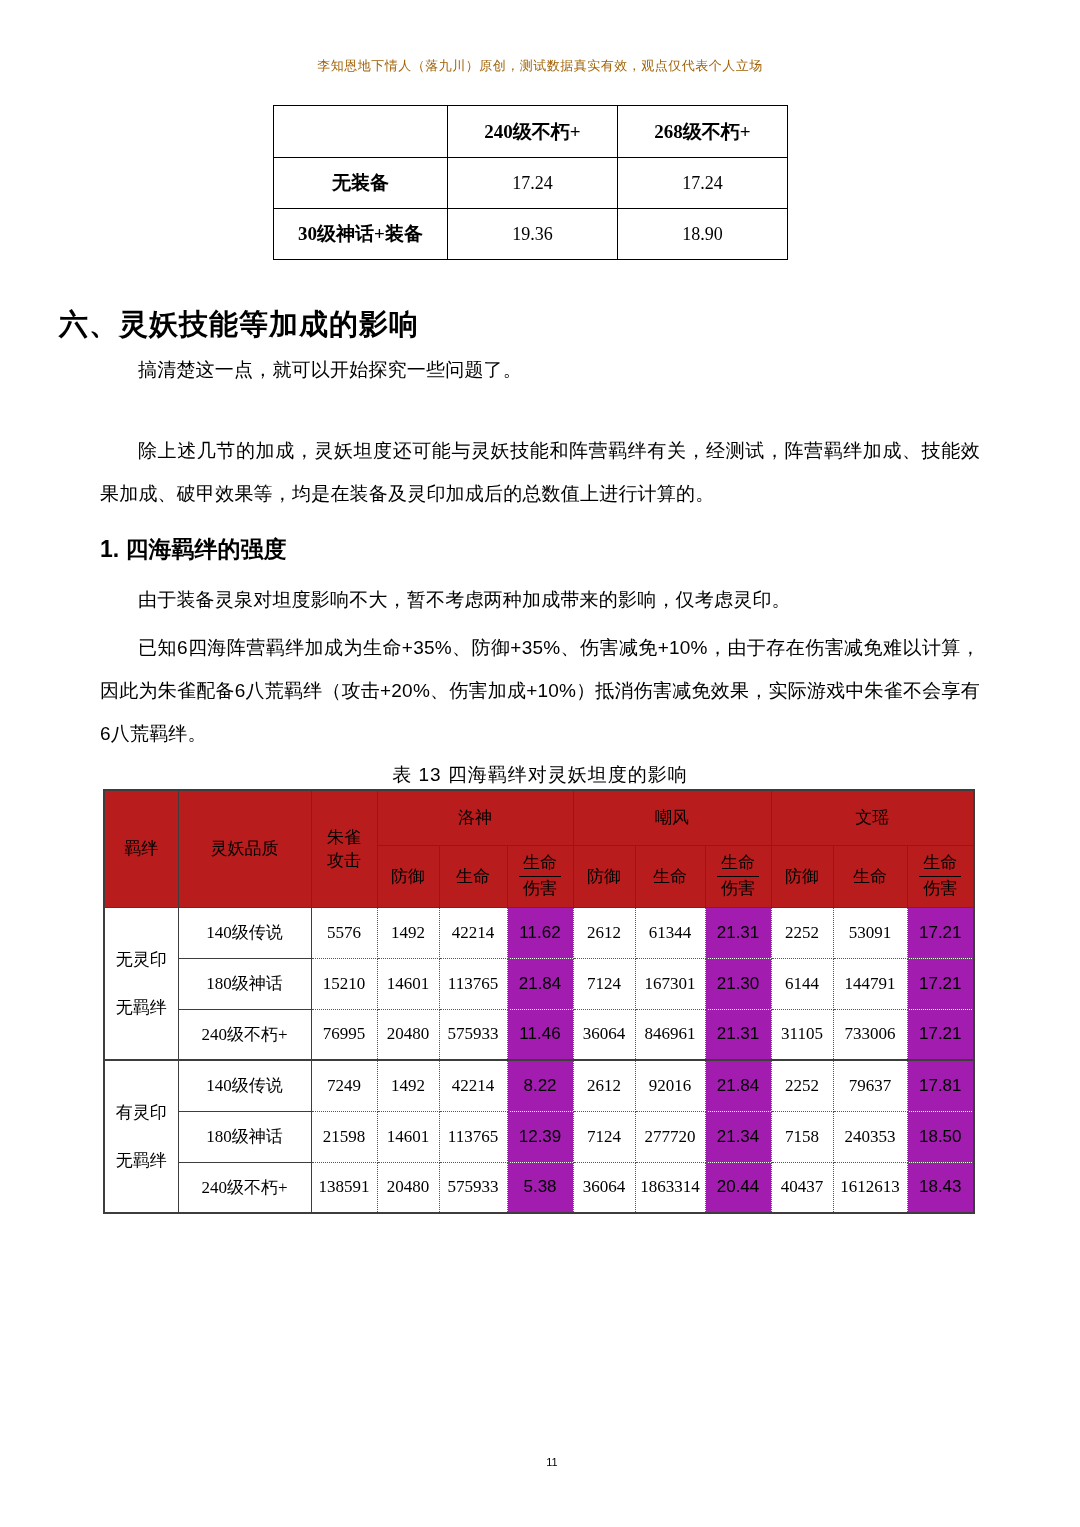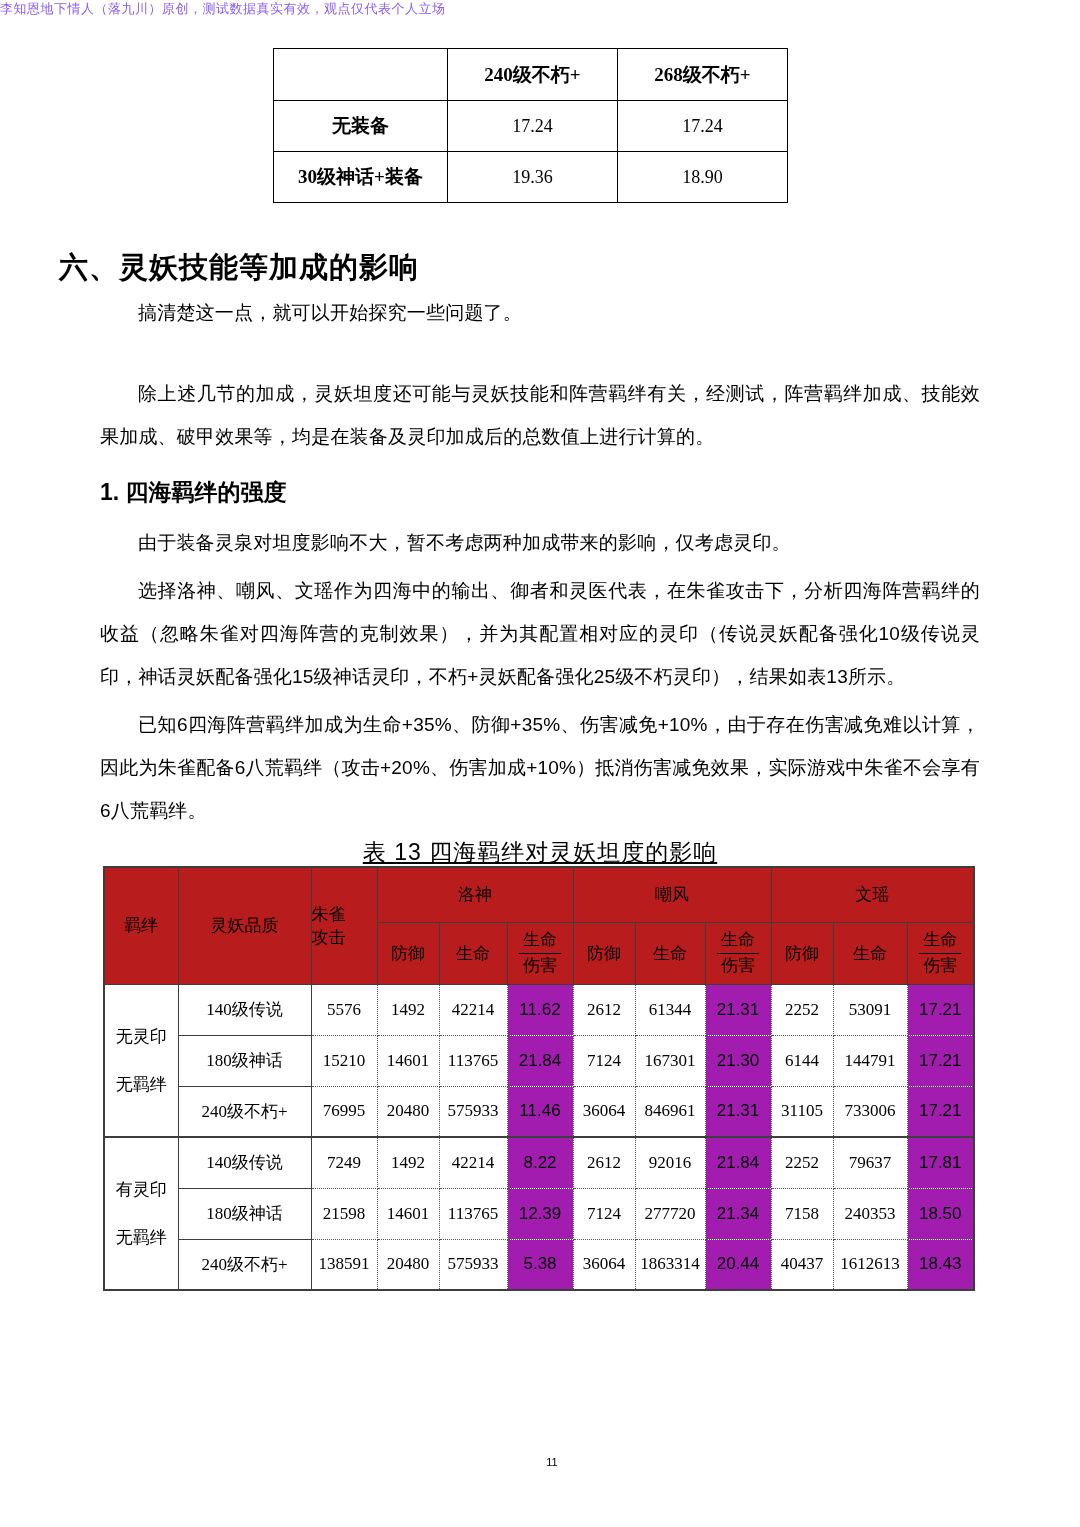--- a/index.html
+++ b/index.html
@@ -3,22 +3,22 @@
 <meta charset="utf-8">
 <style>
   * { margin:0; padding:0; box-sizing:border-box; }
   html,body { background:#ffffff; }
   .page {
     width:1080px; height:1527px; margin:0 auto; background:#ffffff;
     position:relative; overflow:hidden; color:#000;
     font-family:"Liberation Sans", sans-serif;
   }
   .header-note {
-    
-    font-size:13px; color:#8b5cf6; letter-spacing:0.5px;
+    padding-top:57px; text-align:center;
+    font-size:13px; color:#a16207; letter-spacing:0.5px;
   }
   
   .top-table {
     border-collapse:collapse; table-layout:fixed;
     margin:30px 0 0 273px;
     font-family:"Liberation Serif", "DejaVu Serif", serif;
   }
   .top-table th, .top-table td {
     border:1px solid #000; text-align:center; vertical-align:middle;
   }
@@ -36,23 +36,22 @@
   }
   .body-para {
     margin:5px 100px 0 100px; width:880px;
     font-size:19px; line-height:43px; text-align:justify;
     text-indent:2em; letter-spacing:0.2px;
   }
   .body-para.first { margin-top:38px; }
   .body-para.after-h2 { margin-top:13px; }
   
   .caption {
-    margin-top:8px; text-align:center; font-size:23px; line-height:24px;
+    margin-top:8px; text-align:center; font-size:19px; line-height:24px;
     letter-spacing:1px;
-    text-decoration:underline;
   }
   .main-table {
     border-collapse:collapse; table-layout:fixed;
     margin:2px 0 0 103px;
     border:2px solid #3d3d3d;
     font-family:"Liberation Serif", "DejaVu Serif", serif;
   }
   .main-table th, .main-table td {
     text-align:center; vertical-align:middle; overflow:hidden;
   }
@@ -72,21 +71,21 @@
   .c-data { border:1px dotted #555;margin-top:47px; }
   .c-ratio {
     border:1px dotted #555; background:#a21caf;
     font-family:"Liberation Sans", sans-serif; font-size:17px;
   }
   tr.group-start td { border-top:2px solid #3d3d3d; }
   .bond-cell-inner {
     display:flex; flex-direction:column; justify-content:center;
     align-items:center; gap:25px; height:100%;
   }
-  .zhuque-head { display:flex; flex-direction:column; line-height:23px; align-items:flex-start; }
+  .zhuque-head { display:flex; flex-direction:column; line-height:23px; align-items:center; }
   .frac { display:inline-block; line-height:22px; }
   .frac .frac-top { display:block; border-bottom:1px solid #000; padding:0 4px 2px; }
   .frac .frac-bottom { display:block; padding-top:1px; }
   .page-number {
     position:absolute; top:1456px; left:12px; width:100%;
     text-align:center; font-size:11px;
   }
 </style>
 </head>
 <body>
@@ -123,21 +122,20 @@
   </table>
 
   <div class="h1">六、灵妖技能等加成的影响</div>
 
   <p class="body-para">搞清楚这一点，就可以开始探究一些问题了。</p>
   <p class="body-para first">除上述几节的加成，灵妖坦度还可能与灵妖技能和阵营羁绊有关，经测试，阵营羁绊加成、技能效果加成、破甲效果等，均是在装备及灵印加成后的总数值上进行计算的。</p>
 
   <div class="h2">1. 四海羁绊的强度</div>
 
   <p class="body-para after-h2">由于装备灵泉对坦度影响不大，暂不考虑两种加成带来的影响，仅考虑灵印。</p>
-  <p class="body-para">选择洛神、嘲风、文瑶作为四海中的输出、御者和灵医代表，在朱雀攻击下，分析四海阵营羁绊的收益（忽略朱雀对四海阵营的克制效果），并为其配置相对应的灵印（传说灵妖配备强化10级传说灵印，神话灵妖配备强化15级神话灵印，不朽+灵妖配备强化25级不朽灵印），结果如表13所示。</p>
   <p class="body-para">已知6四海阵营羁绊加成为生命+35%、防御+35%、伤害减免+10%，由于存在伤害减免难以计算，因此为朱雀配备6八荒羁绊（攻击+20%、伤害加成+10%）抵消伤害减免效果，实际游戏中朱雀不会享有6八荒羁绊。</p>
 
   <div class="caption">表 13  四海羁绊对灵妖坦度的影响</div>
 
   <table class="main-table">
     <colgroup>
       <col style="width:74px">
         <col style="width:133px">
         <col style="width:66px">
       <col style="width:62px">

